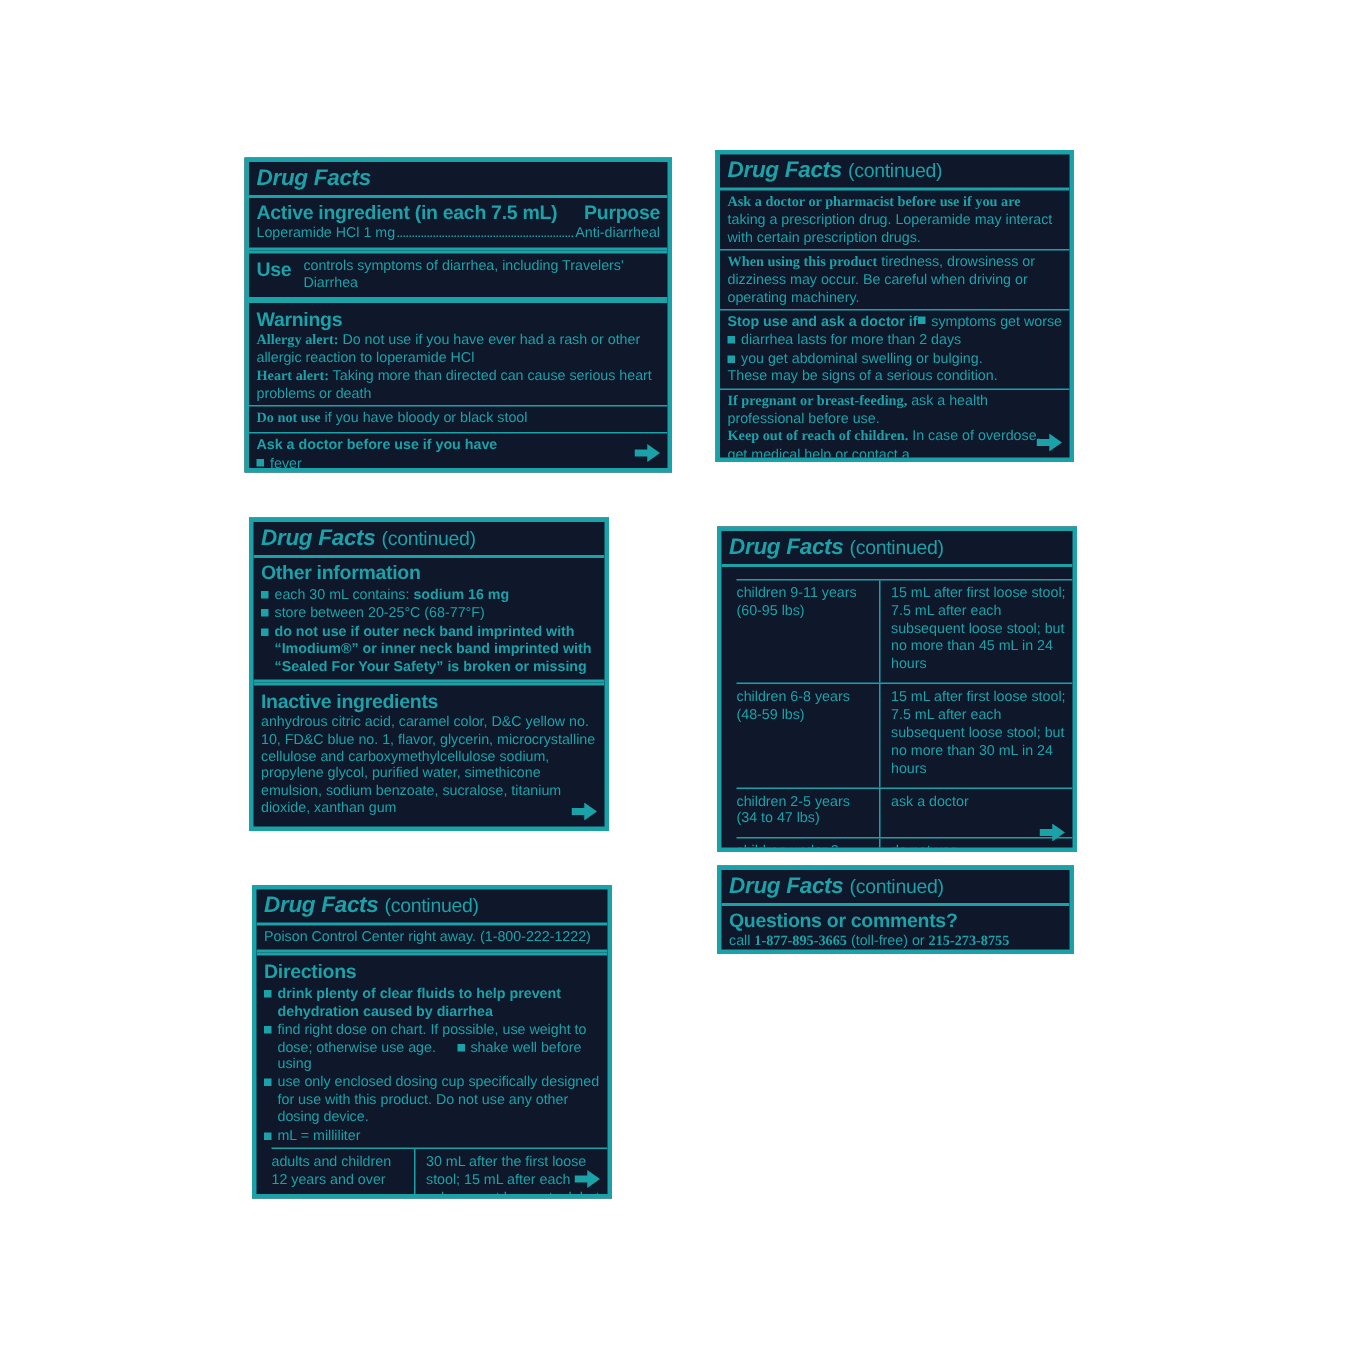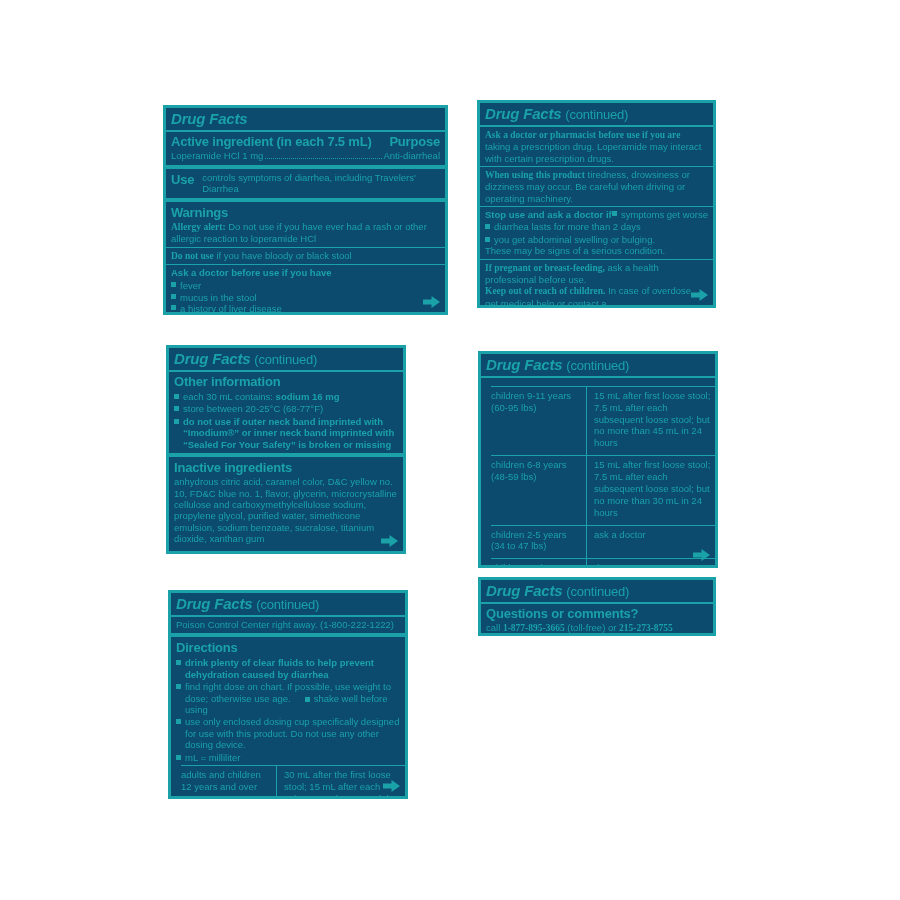--- a/index.html
+++ b/index.html
@@ -6,21 +6,21 @@
   * { margin: 0; padding: 0; box-sizing: border-box; }
   html, body { background: #ffffff; }
   body {
     width: 900px; height: 900px; position: relative;
     font-family: "Liberation Sans", sans-serif;
     color: var(--teal);
   }
   .panel {
     position: absolute;
     border: 3px solid var(--teal);
-    background: #0c4a6e;
+    background: #0f172a;
     padding: 2px 5px 3px 5px;
     overflow: hidden;
   }
   .ptitle { font-size: 15px; font-weight: bold; font-style: italic; line-height: 1.25; letter-spacing: -0.2px; }
   .ptitle .cont { font-weight: normal; font-style: normal; font-size: 13px; }
   .rule  { border-top: 2px solid var(--teal); margin: 1px -5px 2px -5px; }
   .thin  { border-top: 1px solid var(--teal); margin: 2px -5px; }
   .drule { height: 3px; border-top: 2px solid var(--teal); border-bottom: 2px solid var(--teal); margin: 3px -5px; }
   .sechead { font-size: 13px; font-weight: bold; line-height: 1.25; letter-spacing: -0.2px; }
   .txt { font-size: 9.5px; line-height: 1.2; }
@@ -70,20 +70,21 @@
     <span>Anti-diarrheal</span>
   </div>
   <div class="drule"></div>
   <div class="userow">
     <span class="sechead">Use</span>
     <span class="txt">controls symptoms of diarrhea, including Travelers' Diarrhea</span>
   </div>
   <div class="drule"></div>
   <div class="sechead">Warnings</div>
   <p class="txt"><b>Allergy alert:</b> <span>Do not use if you have ever had a rash or other allergic reaction to loperamide HCl</span></p>
+  <p class="txt"><b>Heart alert:</b> <span>Taking more than directed can cause serious heart problems or death</span></p>
   <div class="thin"></div>
   <p class="txt"><b>Do not use</b> <span>if you have bloody or black stool</span></p>
   <div class="thin"></div>
   <p class="txt bold">Ask a doctor before use if you have</p>
   <div class="brow">
     <span class="inlineb" style="margin-right:18px">
         <span class="bullet"></span>
         <span>fever</span>
       </span>
     <span class="inlineb" style="margin-right:22px">

